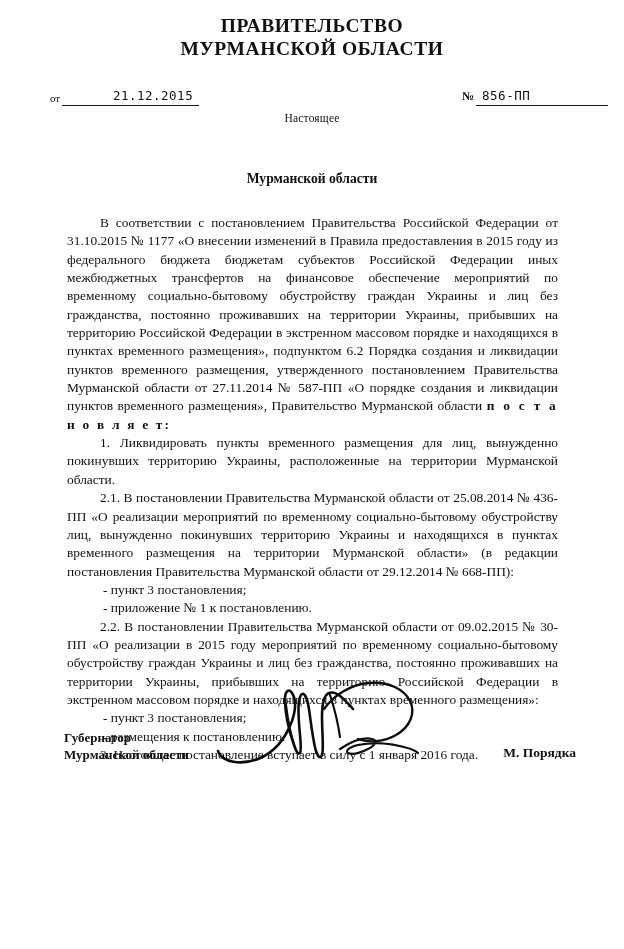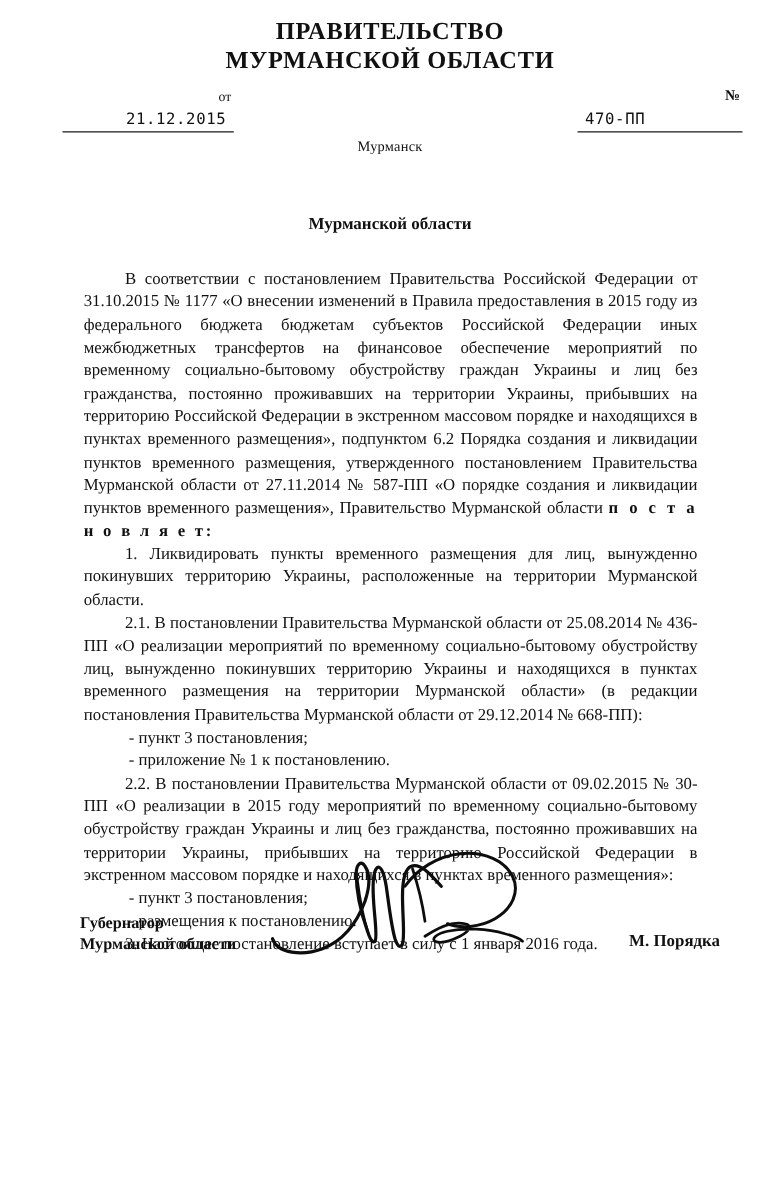--- a/index.html
+++ b/index.html
@@ -50,21 +50,20 @@
   .meta-row {
     position: relative;
     height: 34px;
     margin-top: 12px;
   }
   .field {
     position: absolute;
     display: flex;
     align-items: flex-end;
     bottom: 0;
-    flex-direction: column;
   }
   .field-label {
     font-size: 11px;
     padding-bottom: 2px;
     padding-right: 2px;
   }
   .field-rule {
     border-bottom: 1.4px solid #1a1a1a;
     min-width: 120px;
     text-align: left;
@@ -178,26 +177,26 @@
   <div class="meta-row">
     <div class="field field-date">
       <span class="field-label">от</span>
       <span class="field-rule">
         <span class="field-value">21.12.2015</span>
       </span>
     </div>
     <div class="field field-num">
       <span class="field-label">№</span>
       <span class="field-rule">
-        <span class="field-value">470-ПП</span>
+        <span class="field-value">856-ПП</span>
       </span>
     </div>
   </div>
 
-  <div class="city">Мурманск</div>
+  <div class="city">Настоящее</div>
 
   <div class="doc-title">
     <div>Мурманской области</div>
   </div>
 
   <div class="body-block">
 
     <p class="para ragged"><span>В соответствии с постановлением Правительства Российской Федерации от 31.10.2015 № 1177 «О внесении изменений в Правила предоставления в 2015 году из федерального бюджета бюджетам субъектов Российской Федерации иных межбюджетных трансфертов на финансовое обеспечение мероприятий по временному социально-бытовому обустройству граждан Украины и лиц без гражданства, постоянно проживавших на территории Украины, прибывших на территорию Российской Федерации в экстренном массовом порядке и находящихся в пунктах временного размещения», подпунктом 6.2 Порядка создания и ликвидации пунктов временного размещения, утвержденного постановлением Правительства Мурманской области  от 27.11.2014 № 587-ПП «О порядке создания и ликвидации пунктов временного размещения», Правительство Мурманской области </span><span class="spaced">п о с т а н о в л я е т:</span></p>
 
     <p class="para ragged">1. Ликвидировать пункты временного размещения для лиц, вынужденно покинувших территорию Украины, расположенные       на территории Мурманской области.</p>

